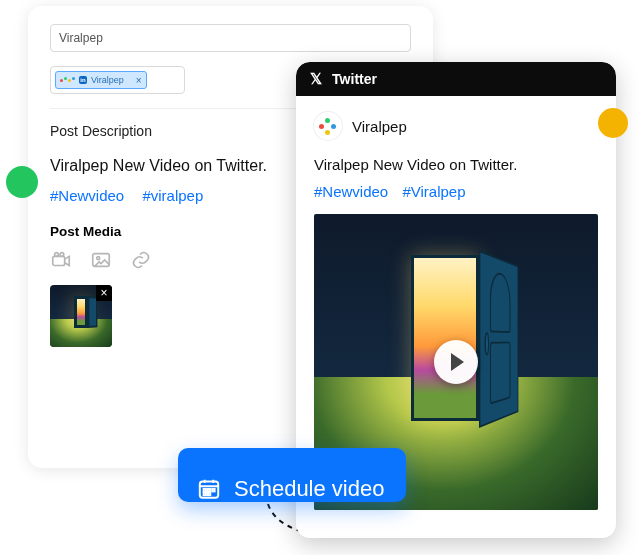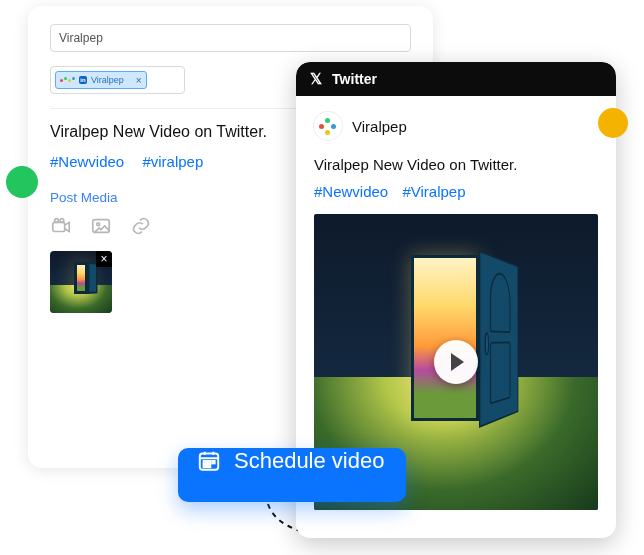--- a/index.html
+++ b/index.html
@@ -89,21 +89,21 @@
 
   .divider { border: none; border-top:1px solid #eee; margin: 10px 0 14px; }
 
   .desc-title {
     font-size: 14px; color:#222; margin-bottom: 18px;
   }
   .desc-text { font-size: 16px; color:#111; margin-bottom: 12px; }
   .hashtags { font-size: 15px; }
   .hashtags a { color:#0b74ff; text-decoration:none; margin-right: 14px; }
 
-  .media-title { font-size: 13.5px; color:#3b82f6; margin-top: 20px; margin-bottom: 10px; }
+  .media-title { font-size: 13.5px; color:#000000; margin-top: 20px; margin-bottom: 10px; font-weight: bold; }
   .media-icons { display:flex; gap:18px; color:#b6b6b6; margin-bottom: 10px; }
   .media-icons svg { width:22px; height:22px; }
 
   .thumb {
     position: relative;
     width: 62px; height: 62px;
     border-radius: 4px;
     overflow: hidden;
   }
   .thumb .scene { width:100%; height:100%; }
@@ -213,21 +213,21 @@
   
   .schedule {
     position:absolute;
     left: 178px; top: 448px;
     height: 54px;
     padding: 0 22px 0 18px;
     background:#0b74ff;
     color:#fff;
     border:none;
     border-radius: 10px;
-    display:flex; align-items:flex-start; gap:12px;
+    display:flex; align-items:flex-end; gap:12px;
     font-size: 22px;
     box-shadow: 0 8px 20px rgba(11,116,255,0.35);
     z-index: 8;
     cursor:pointer;
   }
   .schedule svg { width:26px; height:26px; }
 
   
   .arrow {
     position:absolute;
@@ -260,20 +260,21 @@
         </span>
         <span class="chip-small-in">in</span>
         <span class="chip-text">Viralpep</span>
         <span class="chip-x">×</span>
       </span>
     </div>
   </div>
 
   <hr class="divider">
 
+  <div class="desc-title">Post Description</div>
   <div class="desc-text">Viralpep New Video on Twitter.</div>
   <div class="hashtags">
     <a>#Newvideo</a>
     <a>#viralpep</a>
   </div>
 
   <div class="media-title">Post Media</div>
   <div class="media-icons">
     <span>
       <svg viewBox="0 0 24 24" fill="none" stroke="currentColor" stroke-width="1.8">

